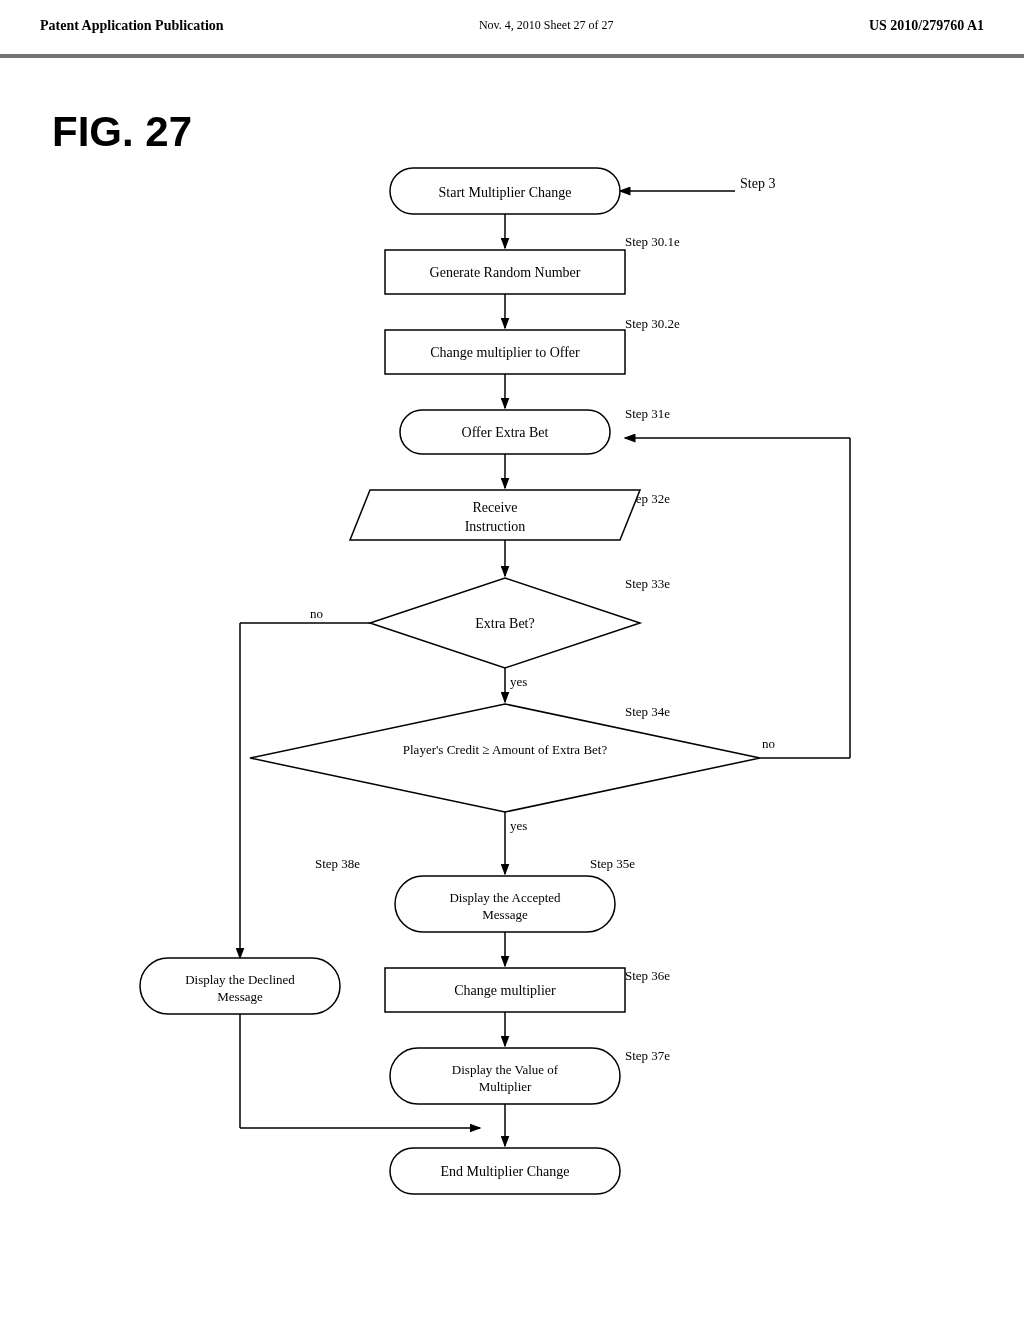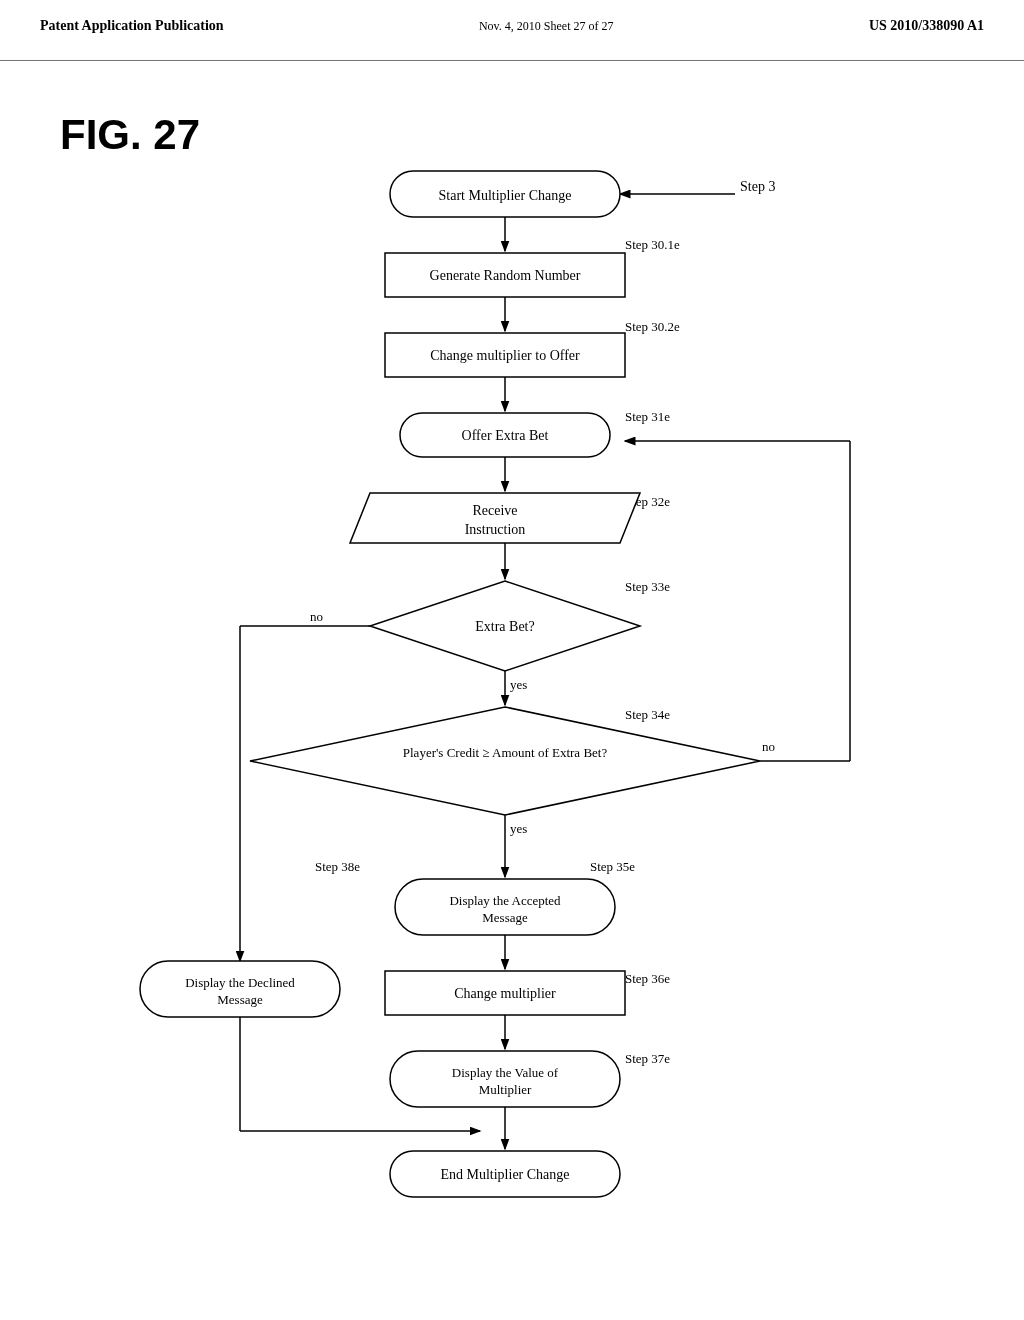--- a/index.html
+++ b/index.html
@@ -8,23 +8,22 @@
       height: 1320px;
       background: #fff;
       font-family: 'Times New Roman', Times, serif;
       position: relative;
       overflow: hidden;
     }
 
     .header {
       display: flex;
       justify-content: space-between;
-      align-items: center;
-      padding: 18px 40px 26px 40px;
-      border-bottom: 1px solid #737373;
+      padding: 18px 40px 20px 40px;
+      border-bottom: 4px solid #737373;
     }
 
     .header-left {
       font-size: 14px;
       font-weight: bold;
     }
 
     .header-center {
       font-size: 12px;
     }
@@ -35,21 +34,21 @@
     }
 
     .main-content {
       position: relative;
       width: 100%;
       height: calc(100% - 60px);
     }
 
     .fig-label {
       position: absolute;
-      left: 60px;
+      left: 52px;
       top: 50px;
       font-size: 42px;
       font-weight: bold;
       font-family: Arial, sans-serif;
     }
 
     
     .flowchart {
       position: absolute;
       top: 30px;
@@ -61,21 +60,21 @@
     svg text {
       font-family: 'Times New Roman', Times, serif;
     }
   </style>
 </head>
 <body>
 
 <div class="header">
   <span class="header-left">Patent Application Publication</span>
   <span class="header-center">Nov. 4, 2010   Sheet 27 of 27</span>
-  <span class="header-right">US 2010/338090 A1</span>
+  <span class="header-right">US 2010/279760 A1</span>
 </div>
 
 <div class="main-content">
   <div class="fig-label">FIG. 27</div>
 
   <svg class="flowchart" viewBox="0 0 1024 1260" xmlns="http://www.w3.org/2000/svg">
 
     <text x="740" y="100" font-size="14">Step 3</text>
 
     <line x1="735" y1="103" x2="620" y2="103" stroke="#000" stroke-width="1.5" marker-end="url(#arrowhead)"></line>

